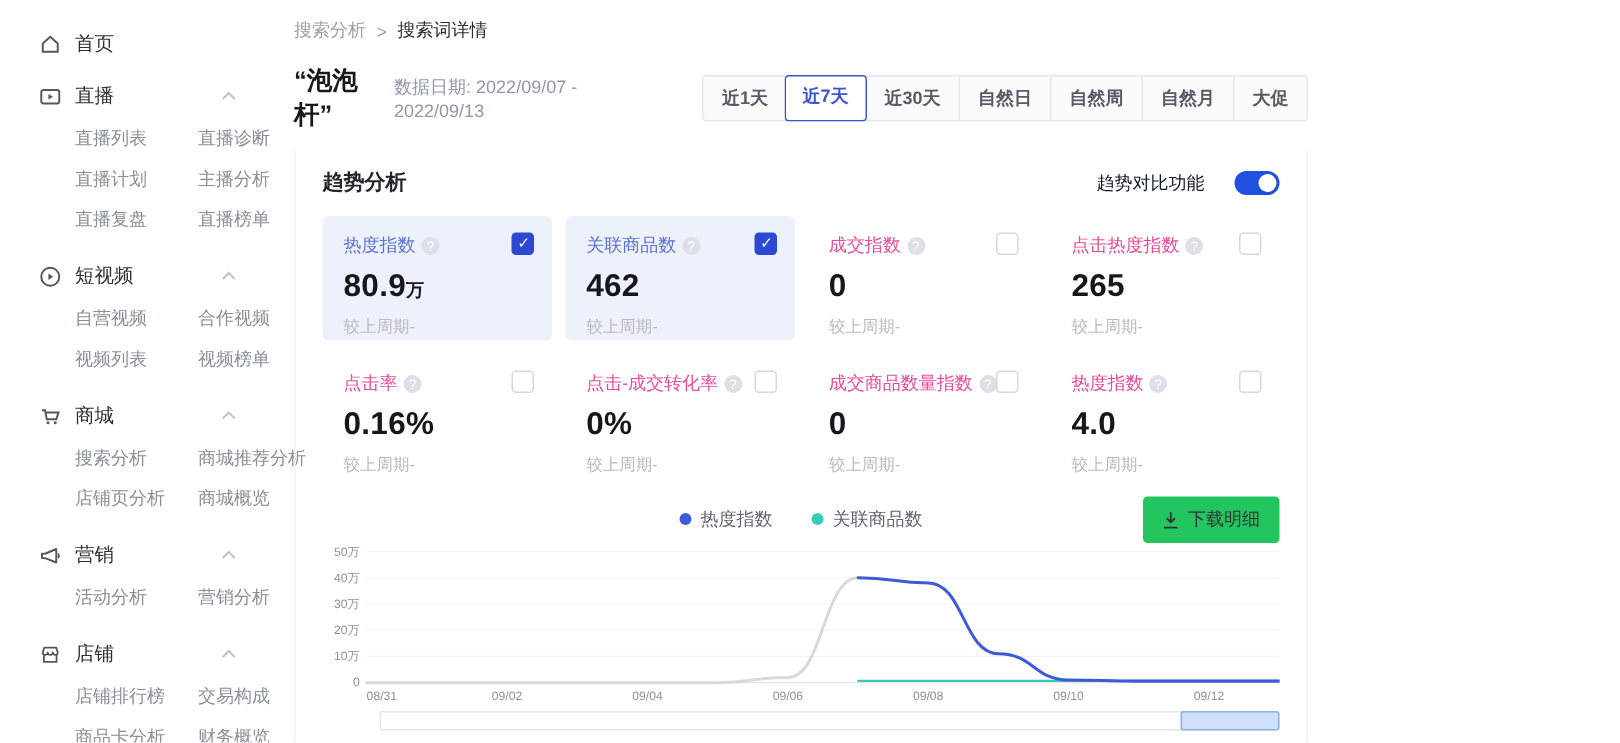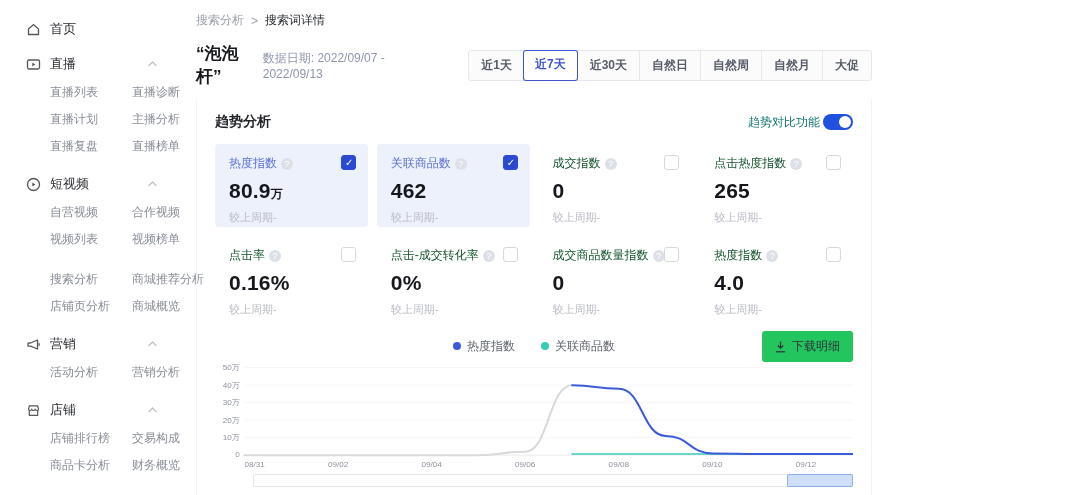--- a/index.html
+++ b/index.html
@@ -27,31 +27,31 @@
   .date-note { font-size:12px; color:#8f96ad; }
   .tabs { display:flex; border:1px solid #e5e7ec; border-radius:3px; background:#fbfbfc;font-weight:bold; }
   .tab { padding:6px 12px; font-size:12px; color:#565b66; cursor:pointer; border-left:1px solid #e5e7ec; white-space:nowrap; }
   .tab:first-child { border-left:none; }
   .tab.active { background:#fff; color:#3d55cf; box-shadow:inset 0 0 0 1px #3d55cf; border-radius:3px; margin:-1px; border-left:none; position:relative; z-index:1; }
 
   
   .panel { margin-top:12px; border-left:1px solid #f1f2f5; border-right:1px solid #f1f2f5; padding:10px 18px 6px 18px; }
   .panel-head { display:flex; align-items:center; height:24px; }
   .panel-title { font-size:14px; color:#23262b; font-weight:600; }
-  .compare { margin-left:auto; display:flex; align-items:center; gap:3px; font-size:12px; color:#0f766e; }
+  .compare { margin-left:auto; display:flex; align-items:center; gap:20px; font-size:12px; color:#0f172a; }
   .toggle { width:30px; height:16px; border-radius:8px; background:#c9ccd4; position:relative; cursor:pointer; }
   .toggle.on { background:#2050e0; }
   .toggle .knob { position:absolute; top:2px; left:2px; width:12px; height:12px; border-radius:50%; background:#fff; transition:left .1s; }
   .toggle.on .knob { left:16px; }
 
   
   .cards { display:grid; grid-template-columns:repeat(4,1fr); gap:9px; margin-top:10px; }
   .card { position:relative; background:#fff; border-radius:4px; padding:11px 14px 9px; height:83px; cursor:pointer; }
   .card.selected { background:#edf1fb; }
-  .m-label { font-size:12px; color:#14532d; display:flex; align-items:center; gap:4px; }
+  .m-label { font-size:12px; color:#ec4899; display:flex; align-items:center; gap:4px; }
   .card.selected .m-label { color:#5c72d6; }
   .info-i { display:inline-block; width:12px; height:12px; border-radius:50%; background:#ddе0e6; background:#dde0e6; color:#fff; font-size:9px; line-height:12px; text-align:center; cursor:pointer; }
   .info-i::after { content:"?"; }
   .m-value { margin-top:7px; font-size:21px; font-weight:700; color:#15171c; letter-spacing:.2px; }
   .m-value .sfx { font-size:12px; font-weight:700; }
   .m-sub { margin-top:7px; font-size:11px; color:#b8bbc3; }
   .cbox { position:absolute; top:11px; right:12px; width:15px; height:15px; border-radius:3px; border:1px solid #d6d8de; background:#fff; cursor:pointer; }
   .cbox.checked { background:#2b49d2; border-color:#2b49d2; }
   .cbox.checked::after { content:"✓"; position:absolute; left:0; top:0; width:15px; height:15px; color:#fff; font-size:10px; line-height:14px; text-align:center; }
 
@@ -135,20 +135,35 @@
       </div>
       <div class="nav-sub">
         <span>自营视频</span>
         <span>合作视频</span>
         <span>视频列表</span>
         <span>视频榜单</span>
       </div>
     </div>
 
     <div class="nav-group">
+      <div class="nav-head">
+        <span class="nico">
+          <svg width="15" height="15" viewBox="0 0 15 15">
+              <path d="M2 3.5 H4 L5.2 9.5 H11.5 L13 5 H4.4" fill="none" stroke="#55575c" stroke-width="1.3"></path>
+              <circle cx="6" cy="11.8" r="1" fill="#55575c"></circle>
+              <circle cx="10.8" cy="11.8" r="1" fill="#55575c"></circle>
+            </svg>
+        </span>
+        <span class="nlabel">商城</span>
+        <span class="chev">
+          <svg width="11" height="8" viewBox="0 0 11 8">
+              <polyline points="1.5,6 5.5,2 9.5,6" fill="none" stroke="#c0c3ca" stroke-width="1.3"></polyline>
+            </svg>
+        </span>
+      </div>
       <div class="nav-sub">
         <span>搜索分析</span>
         <span>商城推荐分析</span>
         <span>店铺页分析</span>
         <span>商城概览</span>
       </div>
     </div>
 
     <div class="nav-group">
       <div class="nav-head">

